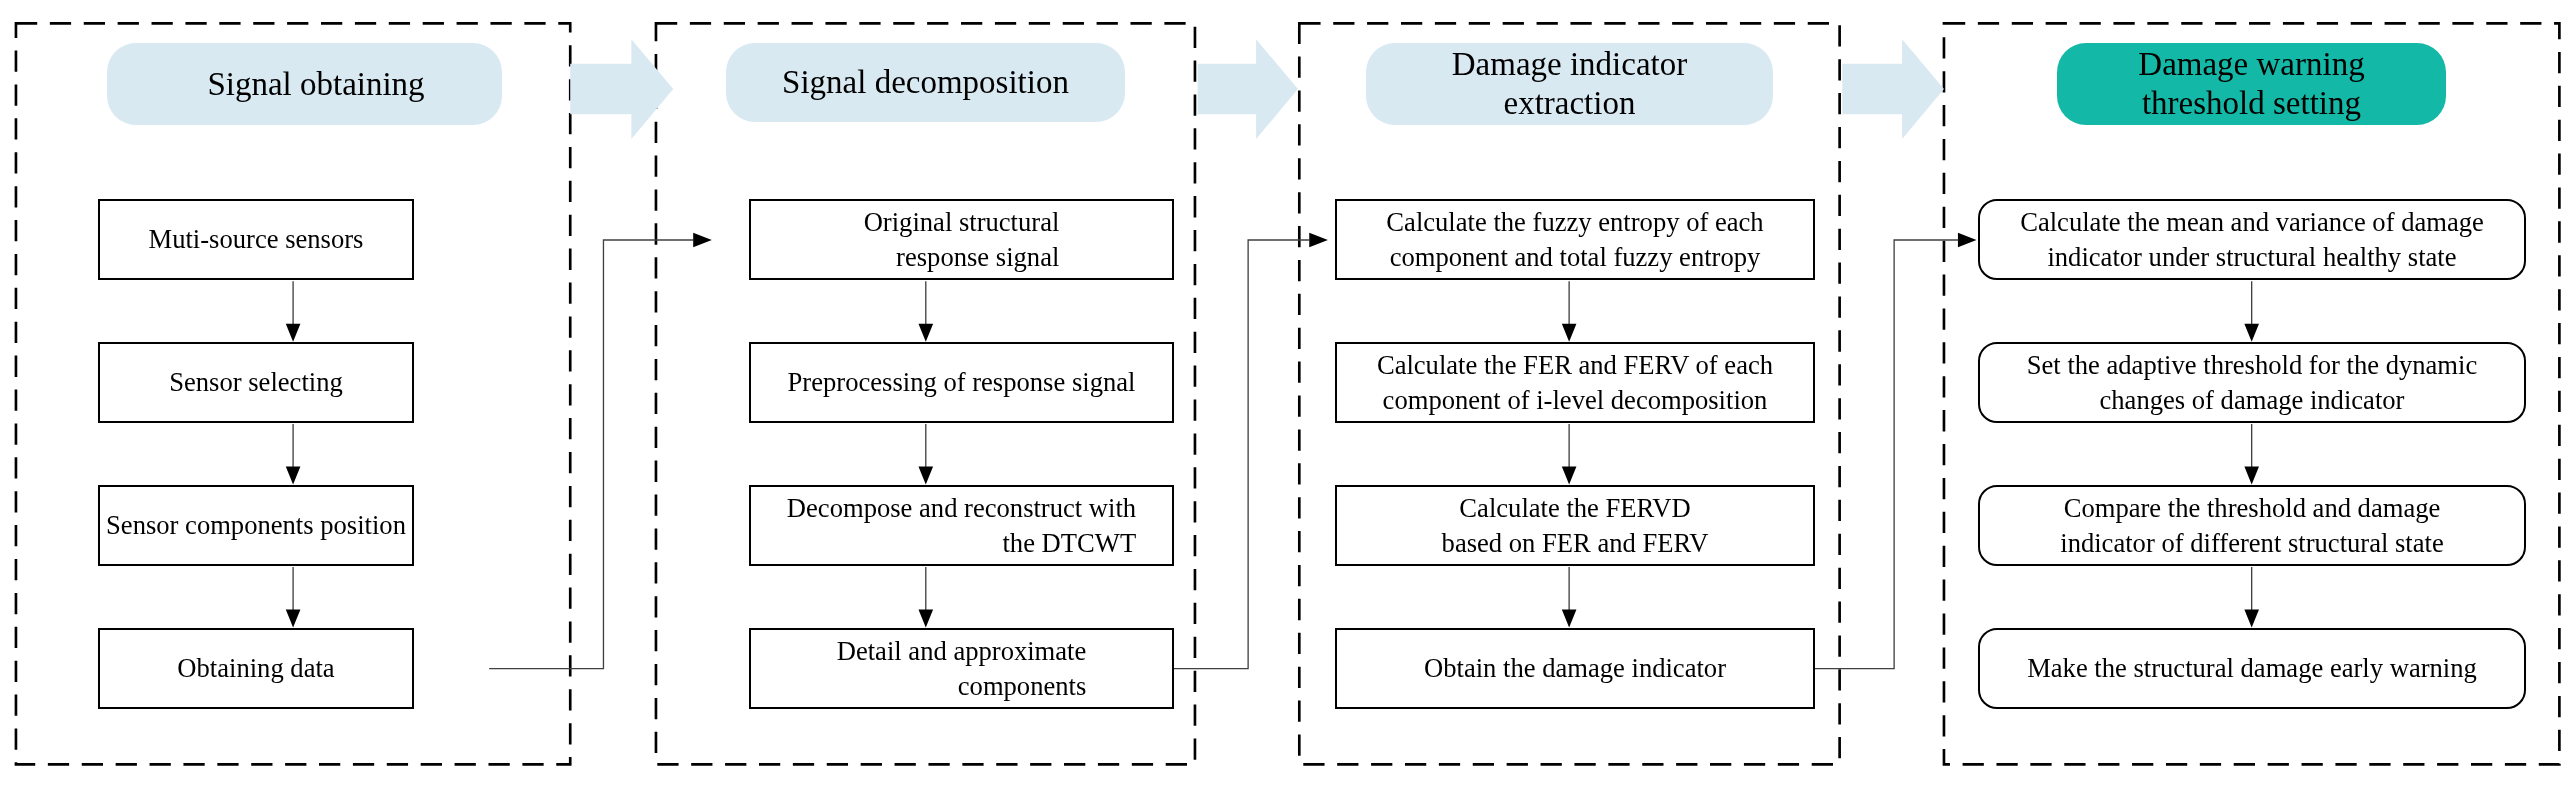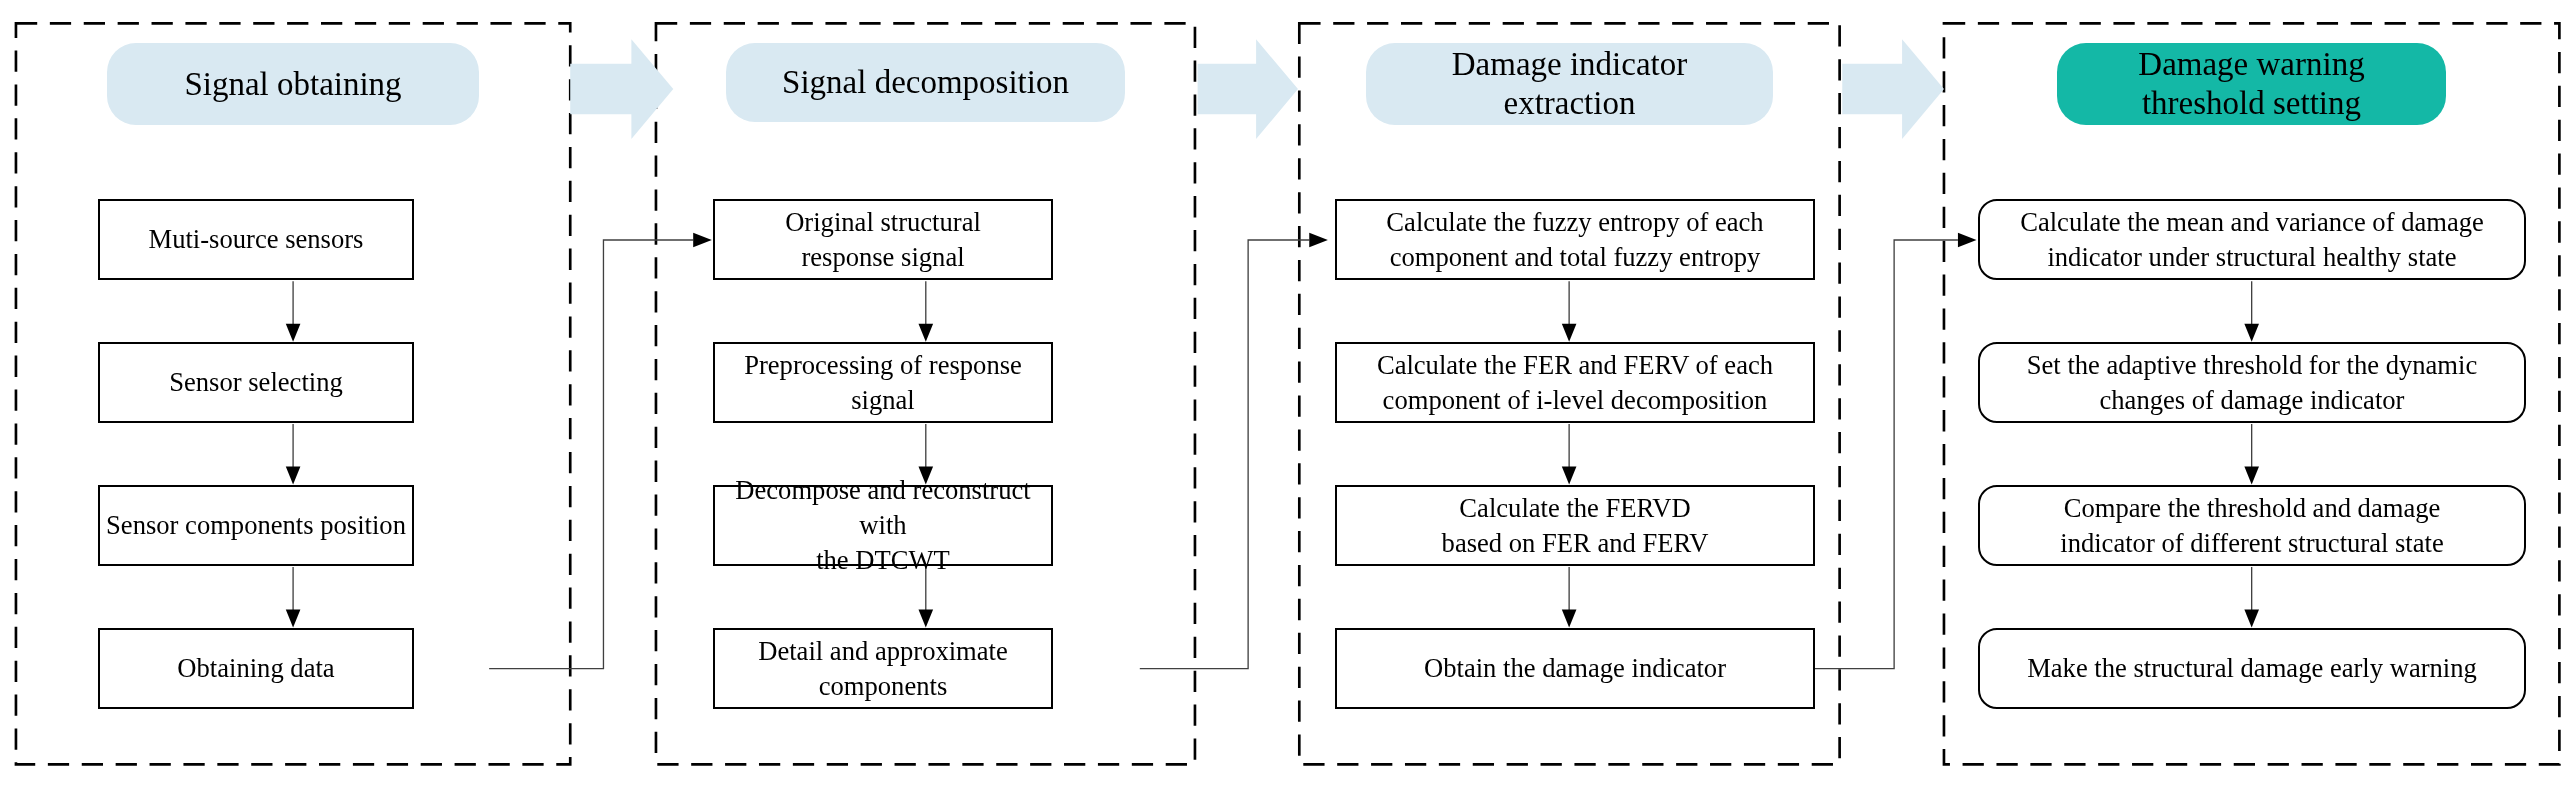--- a/index.html
+++ b/index.html
@@ -25,23 +25,23 @@
     display:flex;align-items:center;justify-content:center;
     text-align:center;
     background:#ffffff;
     border:2.7px solid #000;
     box-sizing:border-box;
     font-size:26.6px;line-height:35px;
     white-space:pre-line;
   }
   
   .s1 .step-box{left:98px;width:316px;}
-  .p1{left:107px;top:43px;width:372px;height:82px;}
+  .p1{left:107px;top:43px;width:372px;height:82px;padding-left:23px;}
   
-  .s2 .step-box{left:713px;width:340px;}
+  .s2 .step-box{left:749px;width:425px;text-align:right;}
   .p2{left:726px;top:43px;width:399px;height:79px;}
   
   .s3 .step-box{left:1329px;width:480px;margin-left:6px;}
   .p3{left:1366px;top:43px;width:407px;height:82px;}
   
   .s4 .step-box{left:1978px;width:548px;border-radius:19px;}
   .p4{left:2057px;top:43px;width:389px;height:82px;}
   .r1{top:199px;height:81px;}
   .r2{top:342px;height:81px;}
   .r3{top:485px;height:81px;}

